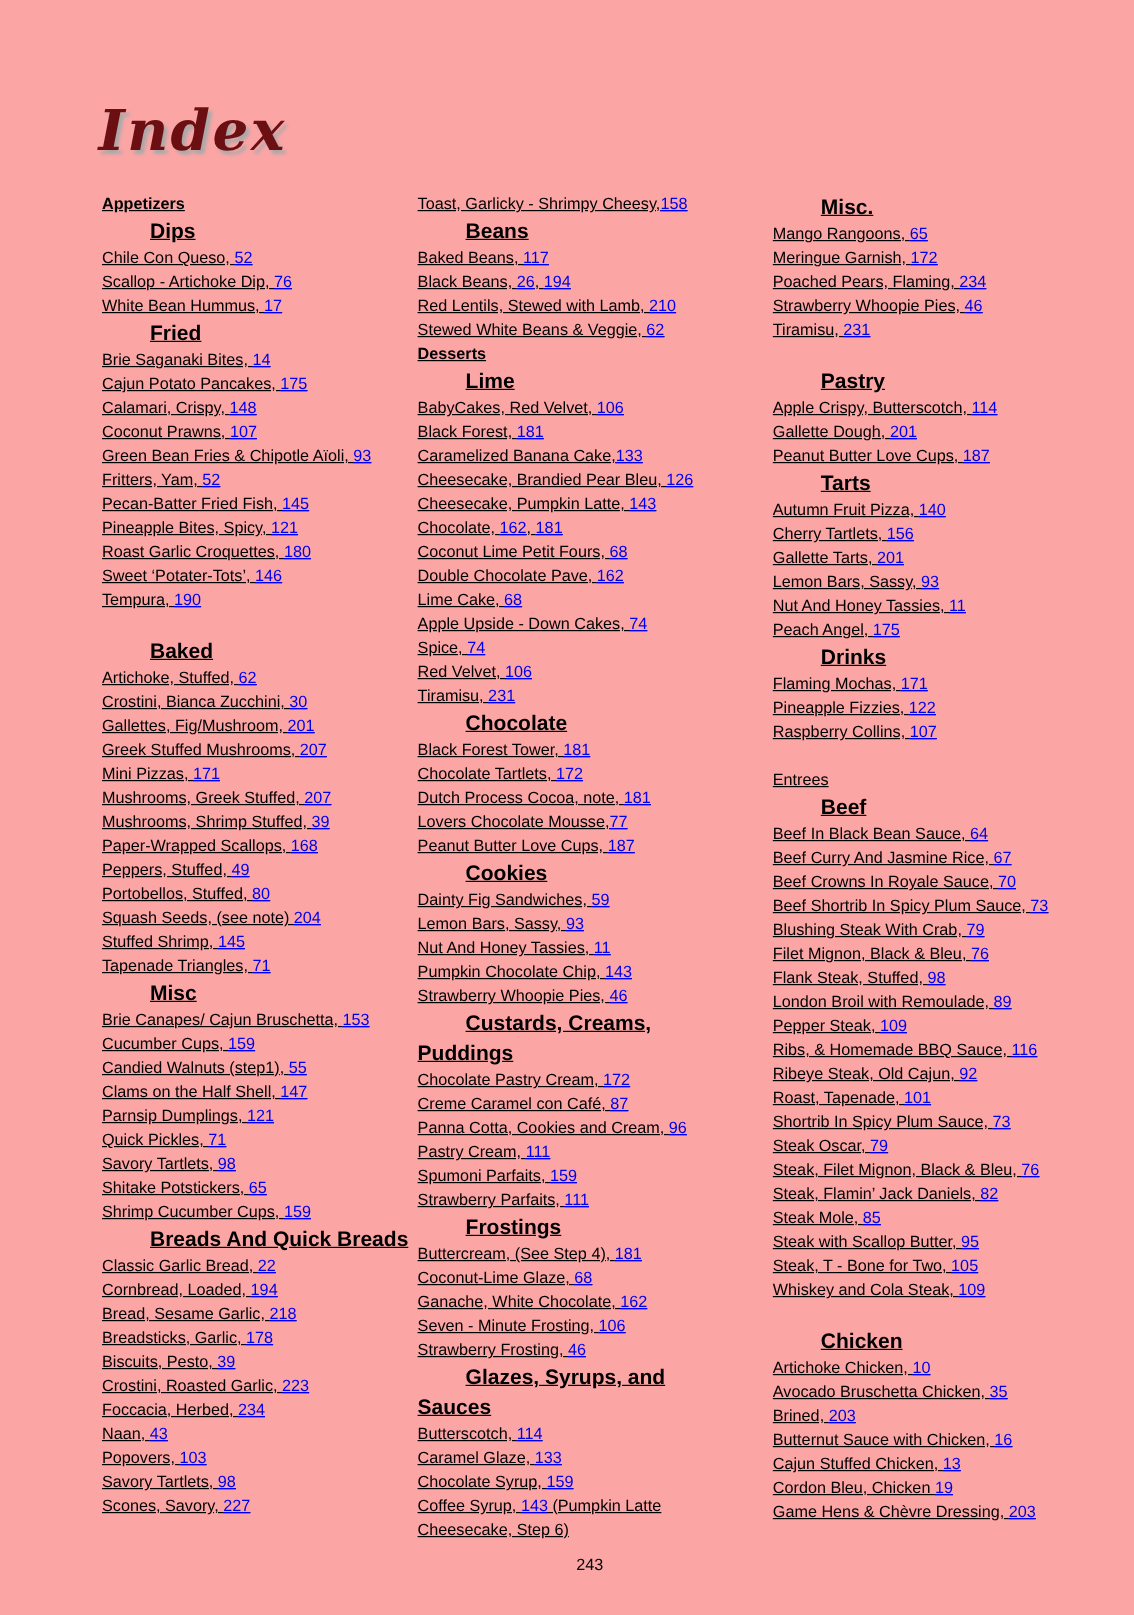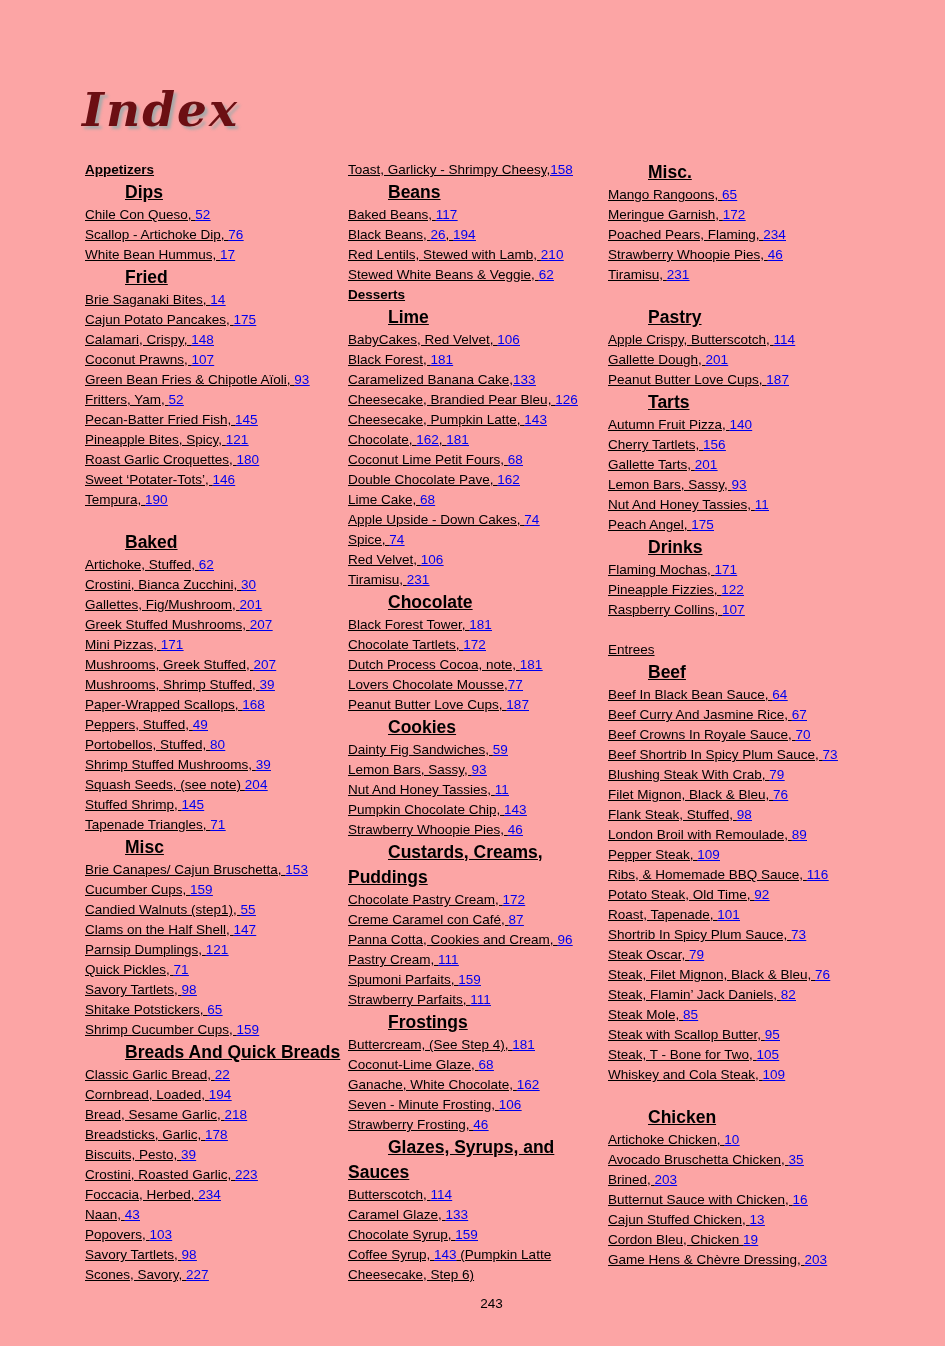--- a/index.html
+++ b/index.html
@@ -20,21 +20,21 @@
     text-shadow:3px 3px 3px #a9a9a9;
     letter-spacing:2px;
   }
   .columns{
     position:absolute;left:85px;top:160px;
     display:flex;align-items:flex-start;text-decoration:underline;
   }
   .col{flex:0 0 auto;}
   .col1{width:263px;}
   .col2{width:260px;}
-  .col3{width:290px;}
+  .col3{width:290px;margin-left:36px;}
   .category{font-size:13.5px;line-height:20px;font-weight:bold;}
   .category.regular{font-weight:normal;}
   .heading{font-size:17.5px;line-height:25px;font-weight:bold;text-indent:40px;}
   .entry{font-size:13.5px;line-height:20px;}
   .spacer{height:20px;}
   a.pg{color:#0000EE;text-decoration:underline;cursor:pointer;}
   .pagenum{
     position:absolute;left:85px;top:1294px;width:813px;
     text-align:center;font-size:13.5px;line-height:20px;color:#000;
   }
@@ -69,21 +69,20 @@
         <div class="entry"><span>Artichoke, Stuffed, </span><a class="pg" href="#">62</a></div>
         <div class="entry"><span>Crostini, Bianca Zucchini, </span><a class="pg" href="#">30</a></div>
         <div class="entry"><span>Gallettes, Fig/Mushroom, </span><a class="pg" href="#">201</a></div>
         <div class="entry"><span>Greek Stuffed Mushrooms, </span><a class="pg" href="#">207</a></div>
         <div class="entry"><span>Mini Pizzas, </span><a class="pg" href="#">171</a></div>
         <div class="entry"><span>Mushrooms, Greek Stuffed, </span><a class="pg" href="#">207</a></div>
         <div class="entry"><span>Mushrooms, Shrimp Stuffed, </span><a class="pg" href="#">39</a></div>
         <div class="entry"><span>Paper-Wrapped Scallops, </span><a class="pg" href="#">168</a></div>
         <div class="entry"><span>Peppers, Stuffed, </span><a class="pg" href="#">49</a></div>
         <div class="entry"><span>Portobellos, Stuffed, </span><a class="pg" href="#">80</a></div>
-        <div class="entry"><span>Shrimp Stuffed Mushrooms, </span><a class="pg" href="#">39</a></div>
         <div class="entry"><span>Squash Seeds, (see note) </span><a class="pg" href="#">204</a></div>
         <div class="entry"><span>Stuffed Shrimp, </span><a class="pg" href="#">145</a></div>
         <div class="entry"><span>Tapenade Triangles, </span><a class="pg" href="#">71</a></div>
         <div class="heading">Misc</div>
         <div class="entry"><span>Brie Canapes/ Cajun Bruschetta, </span><a class="pg" href="#">153</a></div>
         <div class="entry"><span>Cucumber Cups, </span><a class="pg" href="#">159</a></div>
         <div class="entry"><span>Candied Walnuts (step1), </span><a class="pg" href="#">55</a></div>
         <div class="entry"><span>Clams on the Half Shell, </span><a class="pg" href="#">147</a></div>
         <div class="entry"><span>Parnsip Dumplings, </span><a class="pg" href="#">121</a></div>
         <div class="entry"><span>Quick Pickles, </span><a class="pg" href="#">71</a></div>
@@ -185,21 +184,21 @@
         <div class="entry"><span>Beef In Black Bean Sauce, </span><a class="pg" href="#">64</a></div>
         <div class="entry"><span>Beef Curry And Jasmine Rice, </span><a class="pg" href="#">67</a></div>
         <div class="entry"><span>Beef Crowns In Royale Sauce, </span><a class="pg" href="#">70</a></div>
         <div class="entry"><span>Beef Shortrib In Spicy Plum Sauce, </span><a class="pg" href="#">73</a></div>
         <div class="entry"><span>Blushing Steak With Crab, </span><a class="pg" href="#">79</a></div>
         <div class="entry"><span>Filet Mignon, Black &amp; Bleu, </span><a class="pg" href="#">76</a></div>
         <div class="entry"><span>Flank Steak, Stuffed, </span><a class="pg" href="#">98</a></div>
         <div class="entry"><span>London Broil with Remoulade, </span><a class="pg" href="#">89</a></div>
         <div class="entry"><span>Pepper Steak, </span><a class="pg" href="#">109</a></div>
         <div class="entry"><span>Ribs, &amp; Homemade BBQ Sauce, </span><a class="pg" href="#">116</a></div>
-        <div class="entry"><span>Potato Steak, Old Time, </span><a class="pg" href="#">92</a></div>
+        <div class="entry"><span>Ribeye Steak, Old Cajun, </span><a class="pg" href="#">92</a></div>
         <div class="entry"><span>Roast, Tapenade, </span><a class="pg" href="#">101</a></div>
         <div class="entry"><span>Shortrib In Spicy Plum Sauce, </span><a class="pg" href="#">73</a></div>
         <div class="entry"><span>Steak Oscar, </span><a class="pg" href="#">79</a></div>
         <div class="entry"><span>Steak, Filet Mignon, Black &amp; Bleu, </span><a class="pg" href="#">76</a></div>
         <div class="entry"><span>Steak, Flamin’ Jack Daniels, </span><a class="pg" href="#">82</a></div>
         <div class="entry"><span>Steak Mole, </span><a class="pg" href="#">85</a></div>
         <div class="entry"><span>Steak with Scallop Butter, </span><a class="pg" href="#">95</a></div>
         <div class="entry"><span>Steak, T - Bone for Two, </span><a class="pg" href="#">105</a></div>
         <div class="entry"><span>Whiskey and Cola Steak, </span><a class="pg" href="#">109</a></div>
         <div class="spacer"></div>

